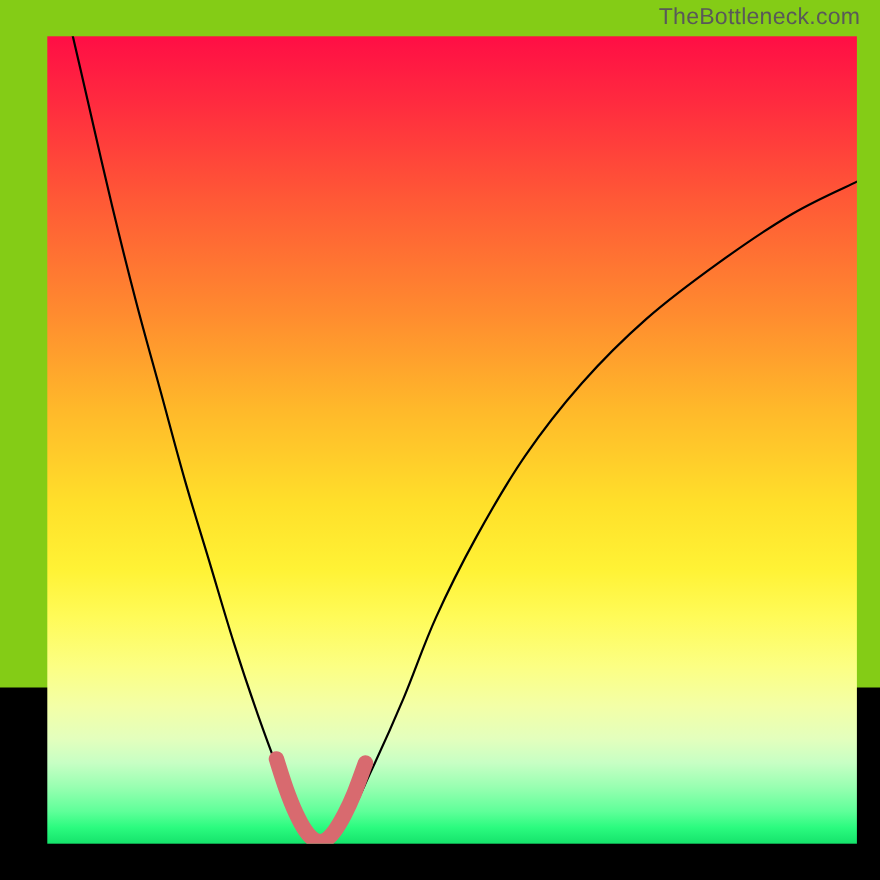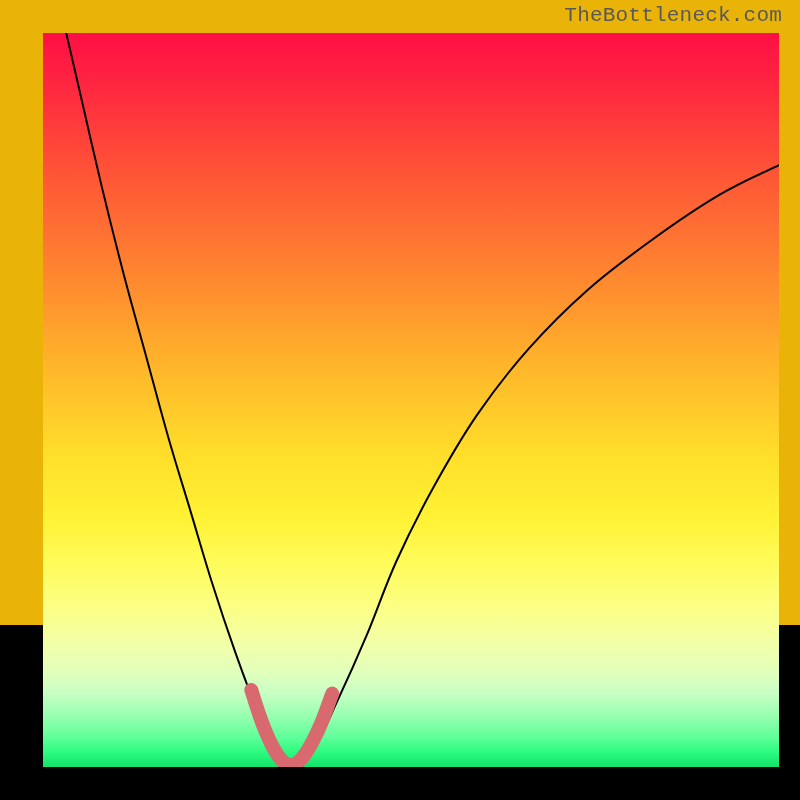--- a/index.html
+++ b/index.html
@@ -10,22 +10,21 @@
     background: #000;
     font-family: Arial, Helvetica, sans-serif;
     overflow: hidden;
   }
   #frame {
     position: absolute;
     left: 0;
     top: 0;
     width: 800px;
     height: 625px;
-    background: #eab308;
-    font-family: Liberation Mono, monospace;
+    background: #84cc16;
   }
   #plot {
     position: absolute;
     background: linear-gradient(to bottom,
       #ff0e45 0%,
       #ff2a3f 8%,
       #ff5836 20%,
       #ff8a2f 34%,
       #ffb82a 46%,
       #ffe02a 58%,

